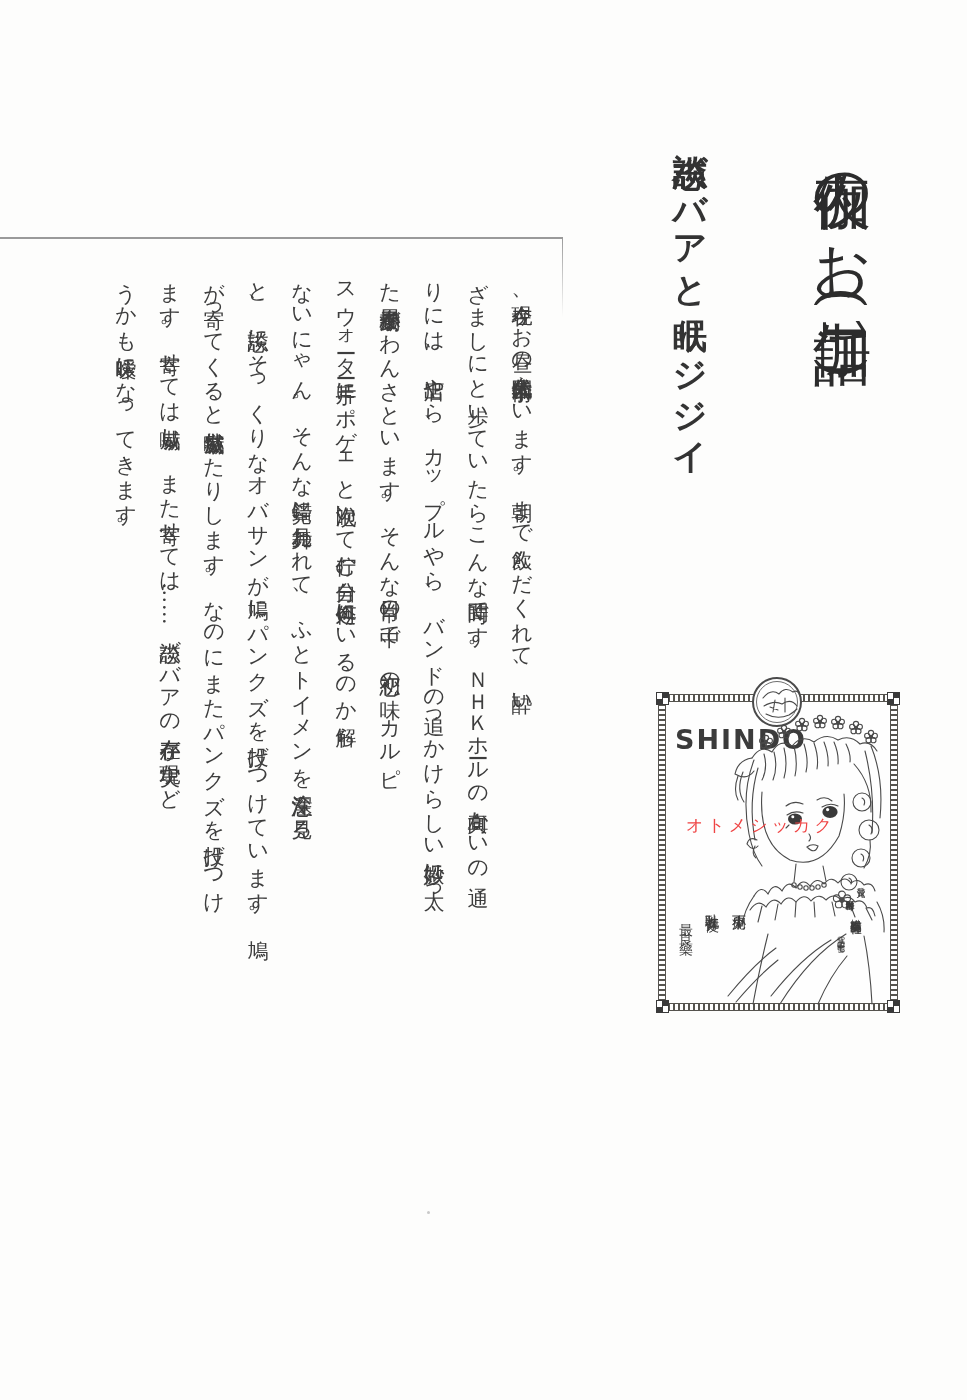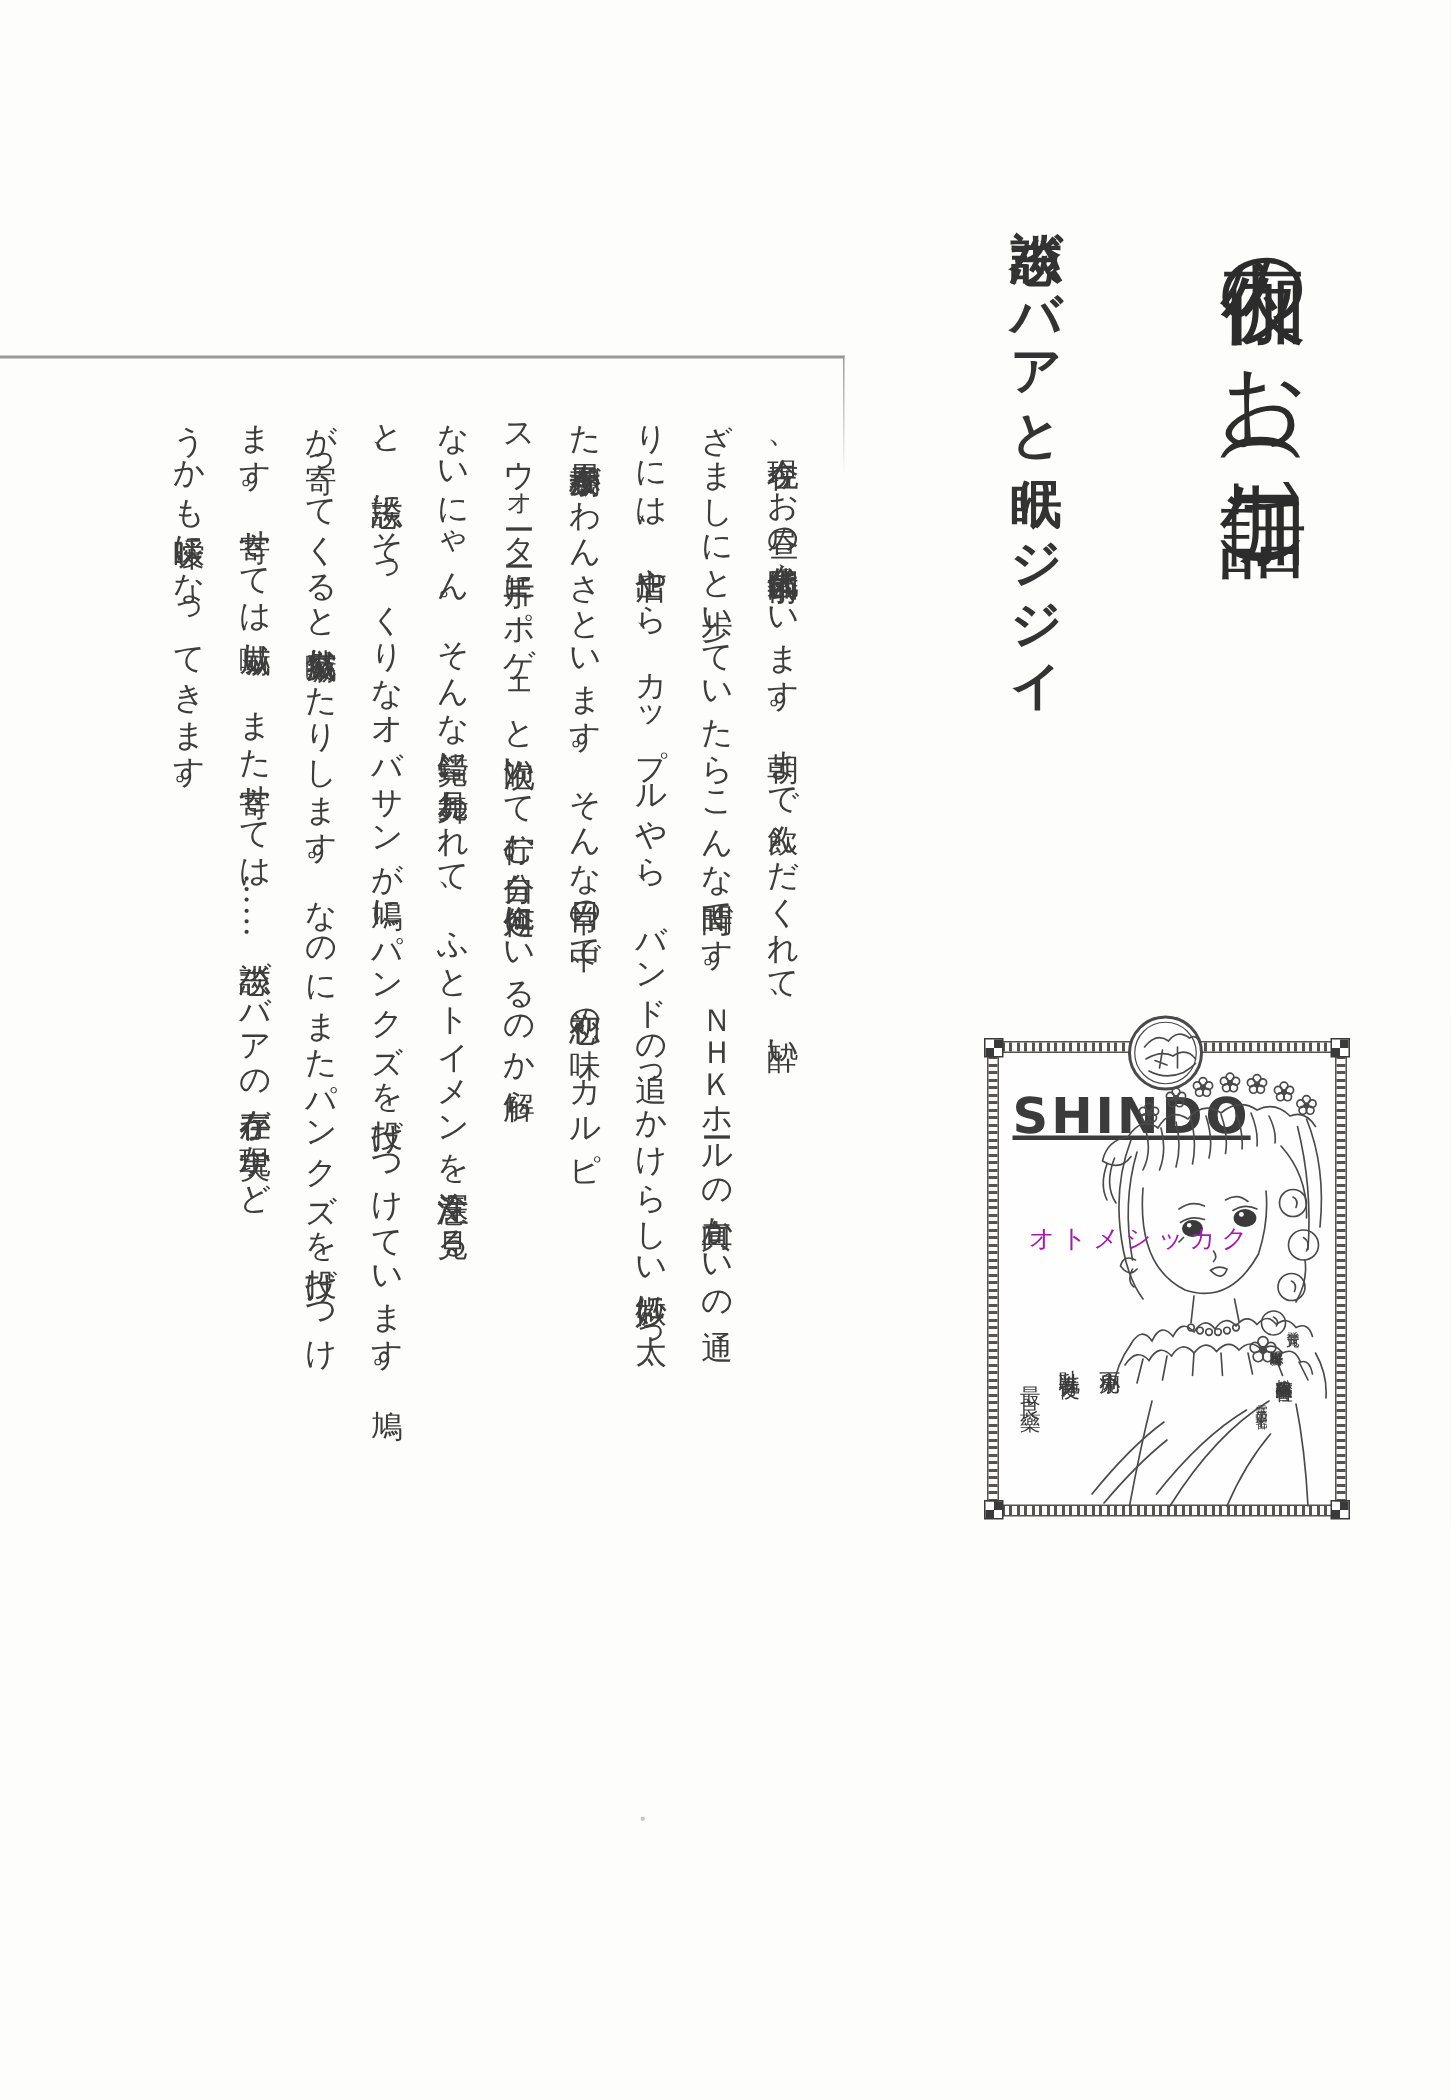--- a/index.html
+++ b/index.html
@@ -63,26 +63,26 @@
     border:1px solid #3a3a3a;
     background:conic-gradient(#3a3a3a 0 25%,#fff 0 50%,#3a3a3a 0 75%,#fff 0);
   }
   .corner.tl{left:-2px;top:-2px;} .corner.tr{right:-2px;top:-2px;}
   .corner.bl{left:-2px;bottom:-2px;} .corner.br{right:-2px;bottom:-2px;}
 
   .medallion{position:absolute;left:93px;top:-18px;width:52px;height:52px;}
   .brand{
     position:absolute;left:17px;top:30px;
     font-family:"DejaVu Sans","Liberation Sans",sans-serif;
-    font-size:33px;font-weight:600;letter-spacing:2px;color:#3b3b3b;text-decoration:underline;
+    font-size:27px;font-weight:600;letter-spacing:2px;color:#3b3b3b;
   }
   .product{
     position:absolute;left:28px;top:120px;
     font-family:"DejaVu Sans","Liberation Sans",sans-serif;
-    font-size:17px;letter-spacing:4px;color:#a21caf;
+    font-size:17px;letter-spacing:4px;color:#ef4444;
   }
   .girl{position:absolute;left:0;top:0;}
 
   .eff{position:absolute;font-size:14px;line-height:1.1;color:#3a3a3a;}
   .eff.c1{left:73px;top:210px;}
   .eff.c2{left:46px;top:208px;letter-spacing:2px;}
   .eff.c3{left:20px;top:218px;letter-spacing:9px;}
 
   .seller{position:absolute;color:#3a3a3a;}
   .seller.role{left:196px;top:186px;font-size:9px;letter-spacing:1px;}

